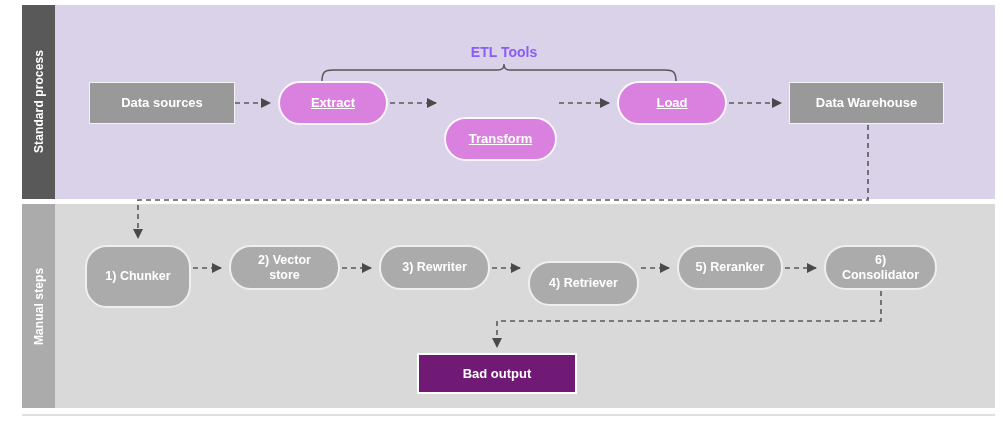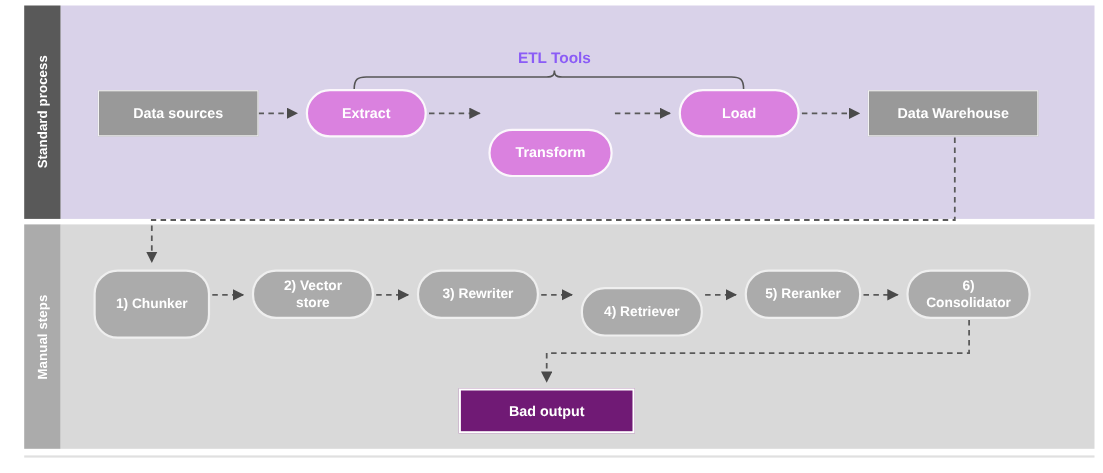--- a/index.html
+++ b/index.html
@@ -94,20 +94,21 @@
   .rect {
     background: #999999;
     border: 1px solid #F3F3F3;
     font-size: 13px;
   }
   .pill-purple {
     background: #DA81DF;
     border: 2px solid #FBF7FC;
     border-radius: 22px;
     font-size: 13px;
+    text-decoration: underline;
   }
   .pill-gray {
     background: #ABABAB;
     border: 2px solid #EFEFEF;
     border-radius: 22px;
     font-size: 12.5px;
   }
   .rect-yellow {
     background: #701a75;
     border: 2px solid #FFFFFF;

